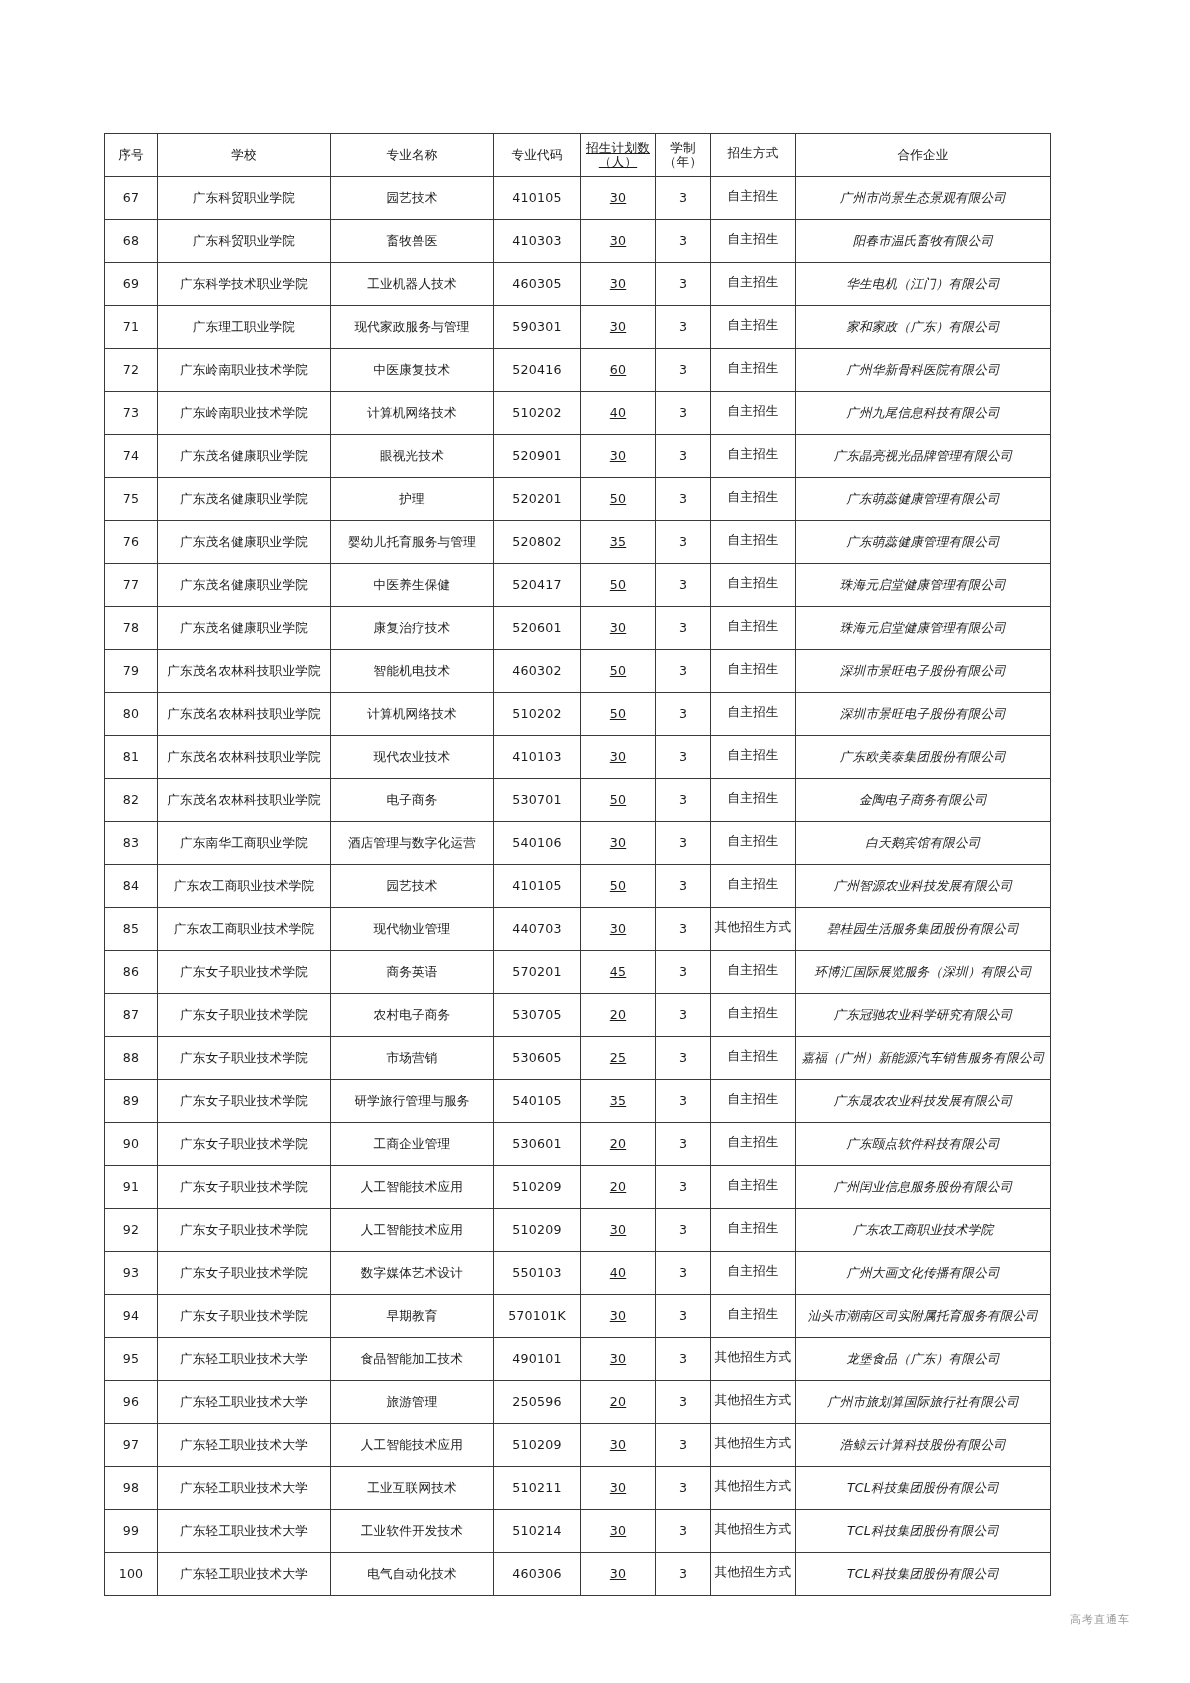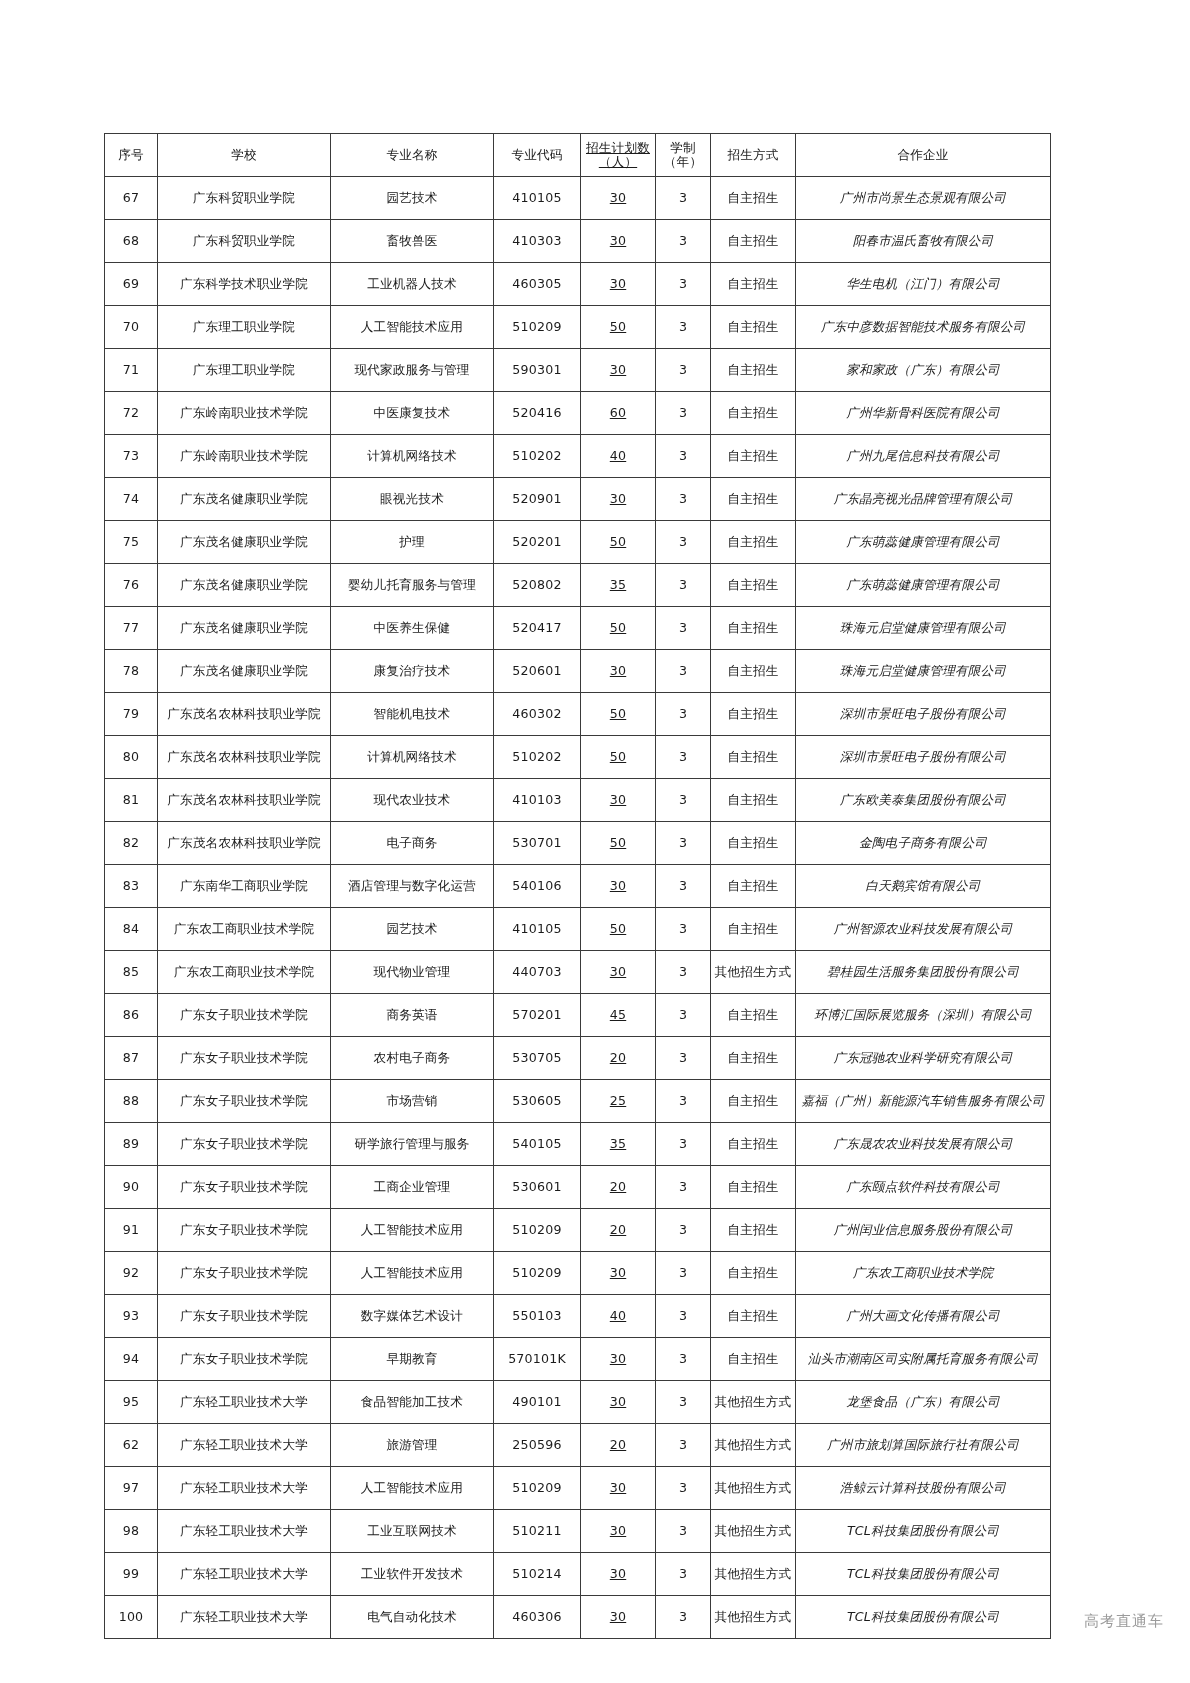--- a/index.html
+++ b/index.html
@@ -61,39 +61,39 @@
   table.plan-table tbody td {
     height: 38px;
   }
 
   td.num, th.num { width: 46px; margin-left: 11px; }
   td.school, th.school { width: 166px; }
   td.major, th.major { width: 156px; }
   td.code, th.code { width: 80px; }
   td.quota, th.quota { width: 68px; text-decoration: underline; }
   td.years, th.years { width: 48px; }
-  td.method, th.method { width: 78px; }
+  td.method, th.method { width: 78px; font-family: Liberation Mono, monospace; }
   td.company, th.company { width: 248px; }
 
   .hdr-two-line {
     display: block;
     line-height: 1.15;
   }
 
   .company-text {
     display: block;
     line-height: 1.2;
     font-style: italic;
   }
 
   #watermark {
     position: absolute;
-    right: 26px;
+    right: 60px;
     top: 1612px;
-    font-size: 15px;
+    font-size: 11px;
     color: #9b9b9b;
     letter-spacing: 1px;
     font-family: "DejaVu Sans", "Liberation Sans", sans-serif;
     white-space: nowrap;
   }
 </style>
 </head>
 <body>
 
 <div id="page">
@@ -149,32 +149,20 @@
             <td class="major"><span class="">工业机器人技术</span></td>
             <td class="code"><span class="">460305</span></td>
             <td class="quota"><span class="">30</span></td>
             <td class="years"><span class="">3</span></td>
             <td class="method"><span class="">自主招生</span></td>
             <td class="company">
               <span class="company-text">华生电机（江门）有限公司</span>
             </td>
           </tr>
           <tr>
-            <td class="num"><span class="">70</span></td>
-            <td class="school"><span class="">广东理工职业学院</span></td>
-            <td class="major"><span class="">人工智能技术应用</span></td>
-            <td class="code"><span class="">510209</span></td>
-            <td class="quota"><span class="">50</span></td>
-            <td class="years"><span class="">3</span></td>
-            <td class="method"><span class="">自主招生</span></td>
-            <td class="company">
-              <span class="company-text">广东中彦数据智能技术服务有限公司</span>
-            </td>
-          </tr>
-          <tr>
             <td class="num"><span class="">71</span></td>
             <td class="school"><span class="">广东理工职业学院</span></td>
             <td class="major"><span class="">现代家政服务与管理</span></td>
             <td class="code"><span class="">590301</span></td>
             <td class="quota"><span class="">30</span></td>
             <td class="years"><span class="">3</span></td>
             <td class="method"><span class="">自主招生</span></td>
             <td class="company">
               <span class="company-text">家和家政（广东）有限公司</span>
             </td>
@@ -461,21 +449,21 @@
             <td class="major"><span class="">食品智能加工技术</span></td>
             <td class="code"><span class="">490101</span></td>
             <td class="quota"><span class="">30</span></td>
             <td class="years"><span class="">3</span></td>
             <td class="method"><span class="">其他招生方式</span></td>
             <td class="company">
               <span class="company-text">龙堡食品（广东）有限公司</span>
             </td>
           </tr>
           <tr>
-            <td class="num"><span class="">62</span></td>
+            <td class="num"><span class="">96</span></td>
             <td class="school"><span class="">广东轻工职业技术大学</span></td>
             <td class="major"><span class="">旅游管理</span></td>
             <td class="code"><span class="">250596</span></td>
             <td class="quota"><span class="">20</span></td>
             <td class="years"><span class="">3</span></td>
             <td class="method"><span class="">其他招生方式</span></td>
             <td class="company">
               <span class="company-text">广州市旅划算国际旅行社有限公司</span>
             </td>
           </tr>

